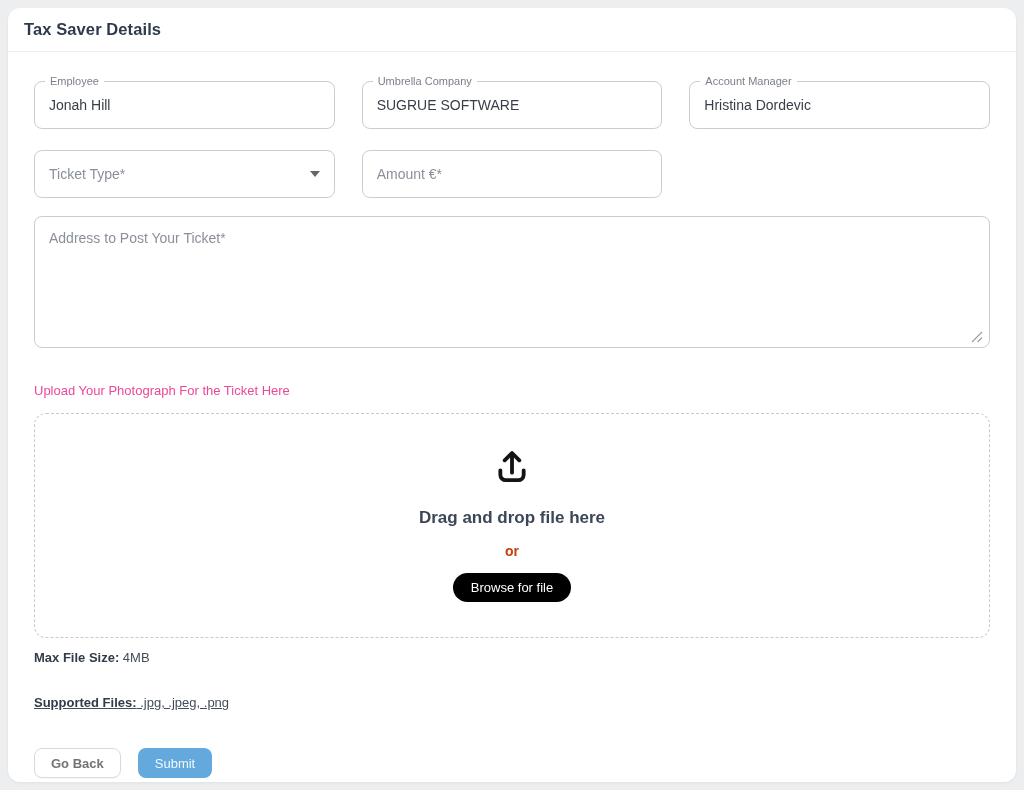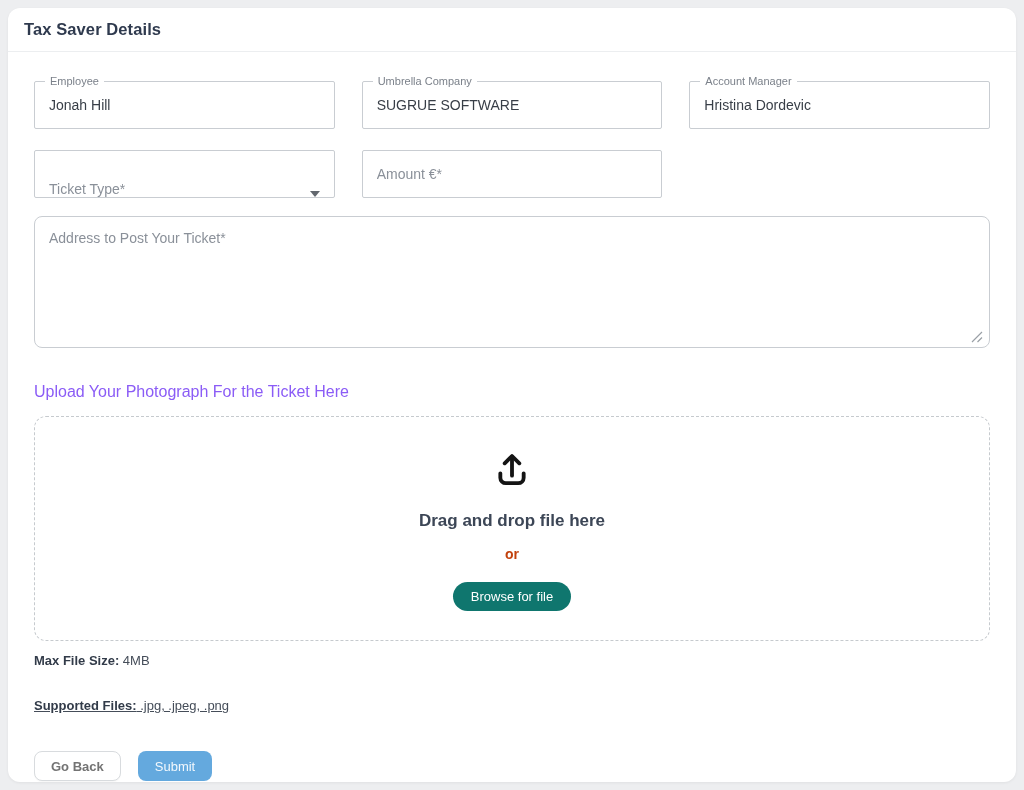--- a/index.html
+++ b/index.html
@@ -29,21 +29,21 @@
 
   .fields-grid {
     display: grid;
     grid-template-columns: repeat(3, 1fr);
     gap: 21px 27px;
   }
   .field {
     position: relative;
     height: 48px;
     border: 1px solid #c9cdd2;
-    border-radius: 2px;
+    border-radius: 8px;
     background: #fff;
     display: flex; align-items: center;
   }
   .field-label {
     position: absolute;
     top: -7px; left: 10px;
     background: #fff;
     padding: 0 5px;
     font-size: 11px;
     color: #7b818a;
@@ -51,21 +51,21 @@
     white-space: nowrap;
   }
   .field input {
     width: 100%; height: 100%;
     border: none; outline: none; background: transparent;
     padding: 0 14px;
     font-family: "Liberation Sans", sans-serif;
     font-size: 14px; color: #383e47;
   }
   .field input::placeholder { color: #8a9099; opacity: 1; }
-  .select-box { justify-content: space-between; padding: 0 14px; cursor: pointer; align-items: flex-end; }
+  .select-box { justify-content: space-between; padding: 0 14px; cursor: pointer; }
   .select-placeholder { font-size: 14px; color: #8a9099; }
   .caret {
     width: 0; height: 0;
     border-left: 5px solid transparent;
     border-right: 5px solid transparent;
     border-top: 6px solid #62676e;
   }
 
   .textarea-wrap {
     position: relative;
@@ -84,22 +84,22 @@
   }
   .textarea-wrap textarea::placeholder { color: #8a9099; opacity: 1; }
   .resize-grip {
     position: absolute; right: 6px; bottom: 6px;
     width: 12px; height: 12px;
     cursor: nwse-resize;
   }
 
   .upload-label {
     margin-top: 35px;
-    font-size: 16px;
-    color: #8b5cf6;
+    font-size: 13px;
+    color: #ec4899;
   }
   .dropzone {
     margin-top: 15px;
     height: 225px;
     border: 1px dashed #c6cace;
     border-radius: 12px;
     display: flex; flex-direction: column; align-items: center;
     padding-top: 32px;
   }
   .upload-icon { width: 40px; height: 40px; }
@@ -107,23 +107,23 @@
     margin-top: 22px;
     font-size: 17px; font-weight: 700;
     color: #3c4656;
   }
   .or-text {
     margin-top: 15px;
     font-size: 14px; font-weight: 700;
     color: #c2410c;
   }
   .browse-btn {
-    margin-top: 20px;
+    margin-top: 14px;
     border: none; cursor: pointer;
-    background: #0f766e;
+    background: #000000;
     color: #ffffff;
     font-family: "Liberation Sans", sans-serif;
     font-size: 13px;
     padding: 7px 18px;
     border-radius: 15px;
   }
   .file-meta { margin-top: 12px; font-size: 13px; color: #454d59; }
   .file-meta + .file-meta { margin-top: 30px; text-decoration: underline; }
   .file-meta b { color: #323b49; font-weight: 700; }
 

